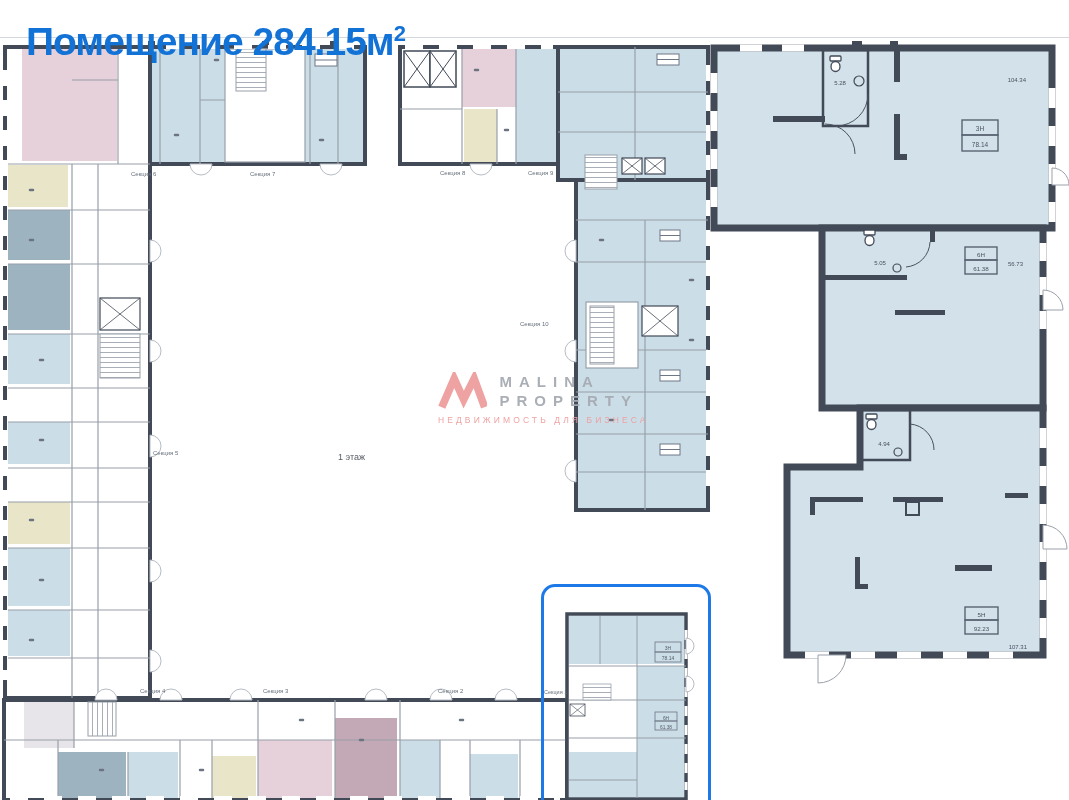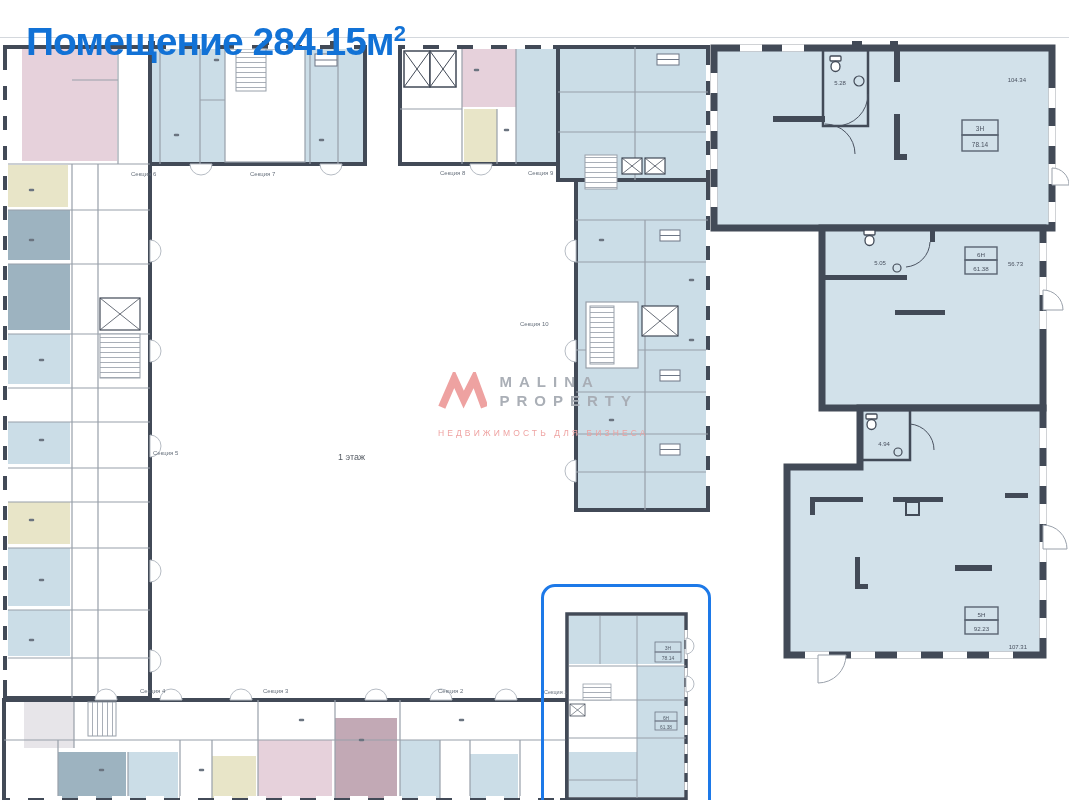--- a/index.html
+++ b/index.html
@@ -11,21 +11,21 @@
   .title-rule{position:absolute;left:0;top:37px;width:1069px;height:1px;background:#d4d8dd;z-index:1;}
   svg text{font-family:"Liberation Sans",sans-serif;}
   .plan-left{position:absolute;left:0;top:40px;z-index:1;}
   .plan-right{position:absolute;left:710px;top:38px;z-index:1;}
   .highlight-box{position:absolute;left:541px;top:584px;width:164px;height:234px;
                  border:3px solid #1d79e8;border-radius:14px;z-index:3;background:transparent;}
   .watermark{position:absolute;left:438px;top:372px;width:200px;z-index:2;opacity:.96;}
   .wm-row{display:flex;align-items:flex-start;gap:12px;}
   .wm-names{display:flex;flex-direction:column;gap:3px;padding-top:2px;}
   .wm-name{font-size:15px;font-weight:bold;letter-spacing:7px;color:#a7acb4;line-height:16px;white-space:nowrap;}
-  .wm-tagline{margin-top:18px;font-size:8.5px;letter-spacing:3.1px;color:#ee9f9e;white-space:nowrap;}
+  .wm-tagline{margin-top:5px;font-size:8.5px;letter-spacing:3.1px;color:#ee9f9e;white-space:nowrap;}
 </style>
 </head>
 <body>
 
 <h1 class="title"><span>Помещение 284.15м</span><sup>2</sup></h1>
 <div class="title-rule"></div>
 
 <svg class="plan-left" width="712" height="760" viewBox="0 0 712 760">
   <defs>
     <pattern id="st" width="5" height="5" patternUnits="userSpaceOnUse">

